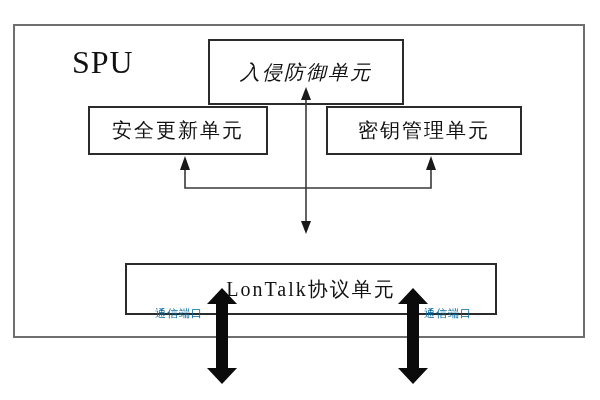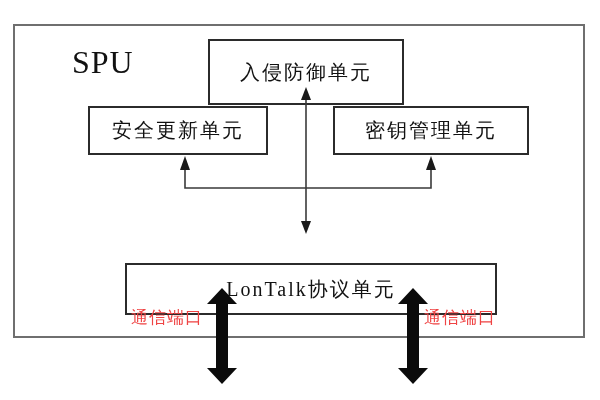--- a/index.html
+++ b/index.html
@@ -40,31 +40,31 @@
     background: #ffffff;
     display: flex;
     align-items: center;
     justify-content: center;
     font-size: 20px;
     letter-spacing: 2px;
     color: #111111;
     white-space: nowrap;
     box-sizing: border-box;
   }
-  #box-intrusion { left: 208px; top: 39px;  width: 196px; height: 66px; }
+  #box-intrusion { left: 208px; top: 39px;  width: 196px; height: 66px; font-style: italic; }
   #box-update    { left: 88px;  top: 106px; width: 180px; height: 49px; }
-  #box-key       { left: 333px; top: 106px; width: 196px; height: 49px; text-align: right; }
+  #box-key       { left: 326px; top: 106px; width: 196px; height: 49px; text-align: right; }
   #box-lontalk   { left: 125px; top: 235px; width: 372px; height: 52px; margin-top: 28px; }
   .port-label {
     position: absolute;
     top: 306px;
     width: 72px;
-    font-size: 17px;
+    font-size: 11px;
     letter-spacing: 1px;
-    color: #ef4444;
+    color: #0369a1;
     white-space: nowrap;
   }
   #port-label-left  { left: 131px; text-align: right; }
   #port-label-right { left: 424px; text-align: left; }
   svg.overlay {
     position: absolute;
     left: 0;
     top: 0;
     width: 600px;
     height: 400px;

